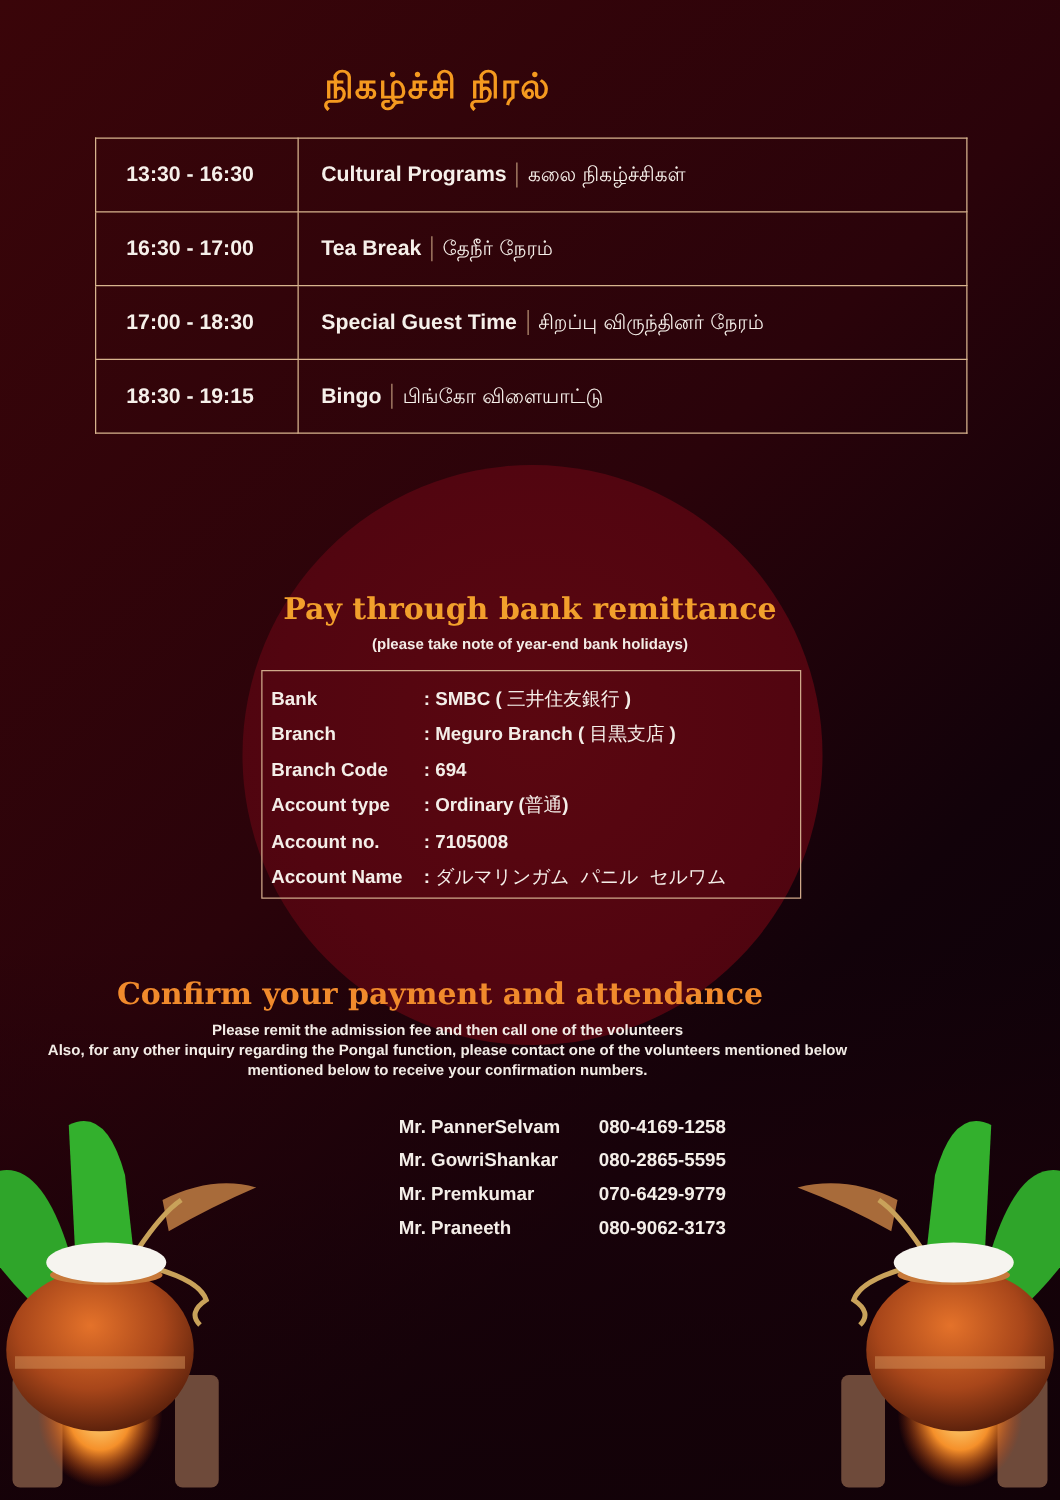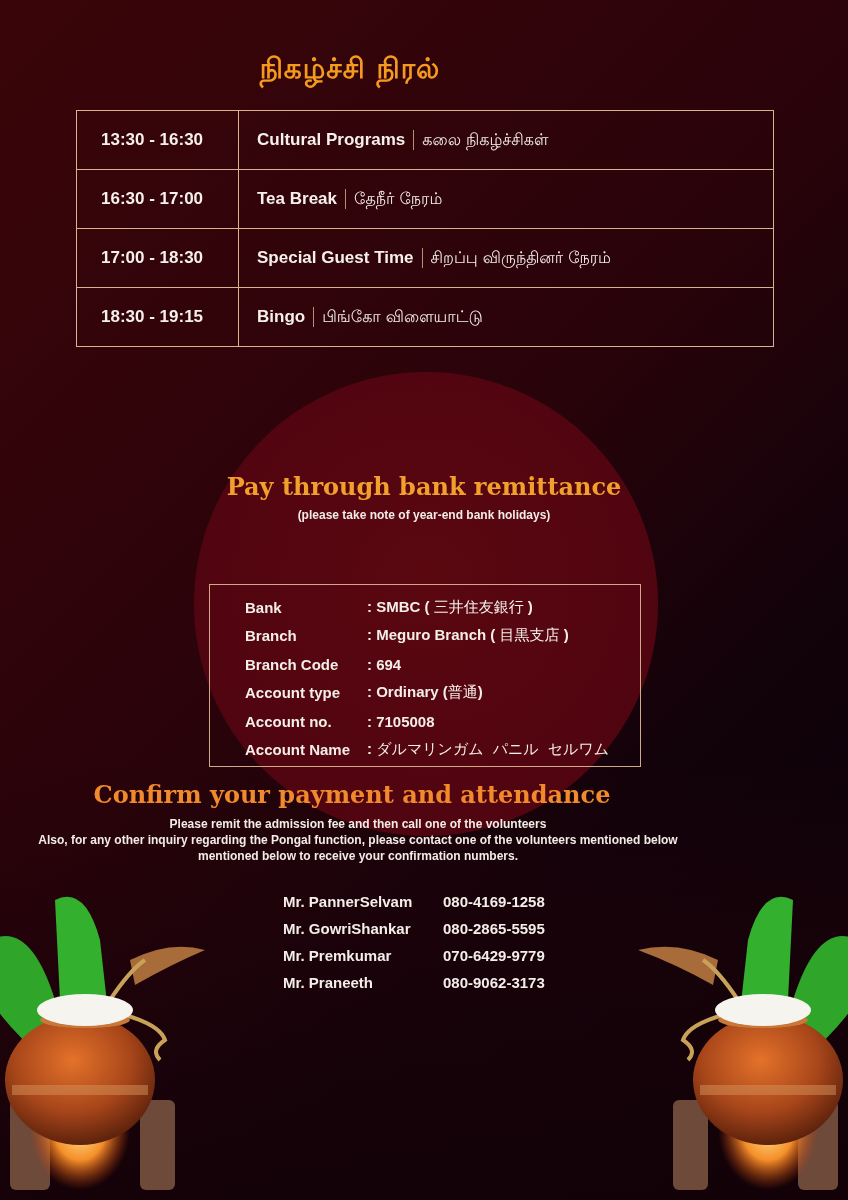--- a/index.html
+++ b/index.html
@@ -42,40 +42,39 @@
     font-family: "DejaVu Serif", "Liberation Serif", serif; font-weight: bold;
     font-size: 24px; color: #f2a02c;
   }
   .pay-sub {
     position: absolute; top: 508px; left: 0; width: 848px; text-align: center;
     font-size: 12px; font-weight: bold; color: #f3ece6;
   }
   .bank-box {
     position: absolute; left: 209px; top: 536px; width: 432px; height: 183px;
     border: 1.5px solid #d0a98a; box-sizing: border-box;
-    padding: 8px 0 0 35px;
-    margin-top: 48px;
+    padding: 8px 0 0 7px;
   }
   .bank-row { height: 28.5px; display: flex; align-items: center; font-size: 15px; font-weight: bold; color: #f4eee8; }
   .bank-label { width: 122px; }
   .bank-value .jp { font-weight: normal; font-family: Liberation Mono, monospace; }
 
   .confirm-title {
     position: absolute; top: 780px; left: 0; width: 704px; text-align: center;
     font-family: "DejaVu Serif", "Liberation Serif", serif; font-weight: bold;
     font-size: 24px;
     color: #f08a2c;
   }
   .confirm-text {
     position: absolute; top: 816px; left: 0; width: 716px; text-align: center;
     font-size: 12px; font-weight: bold; color: #f3ece6; line-height: 16px;
   }
   .contacts { position: absolute; left: 283px; top: 888px; }
   .contact-row { display: flex; height: 27px; align-items: center; font-size: 15px; font-weight: bold; color: #f4eee8; }
-  .contact-name { width: 160px; }
+  .contact-name { width: 160px; margin-left: 36px; }
 
   .pot { position: absolute; top: 880px; width: 220px; height: 320px; }
   .pot-left { left: 0; }
   .pot-right { right: 0; }
 </style>
 </head>
 <body>
 
 <div class="bg-bottom"></div>
 <div class="glow-circle"></div>

